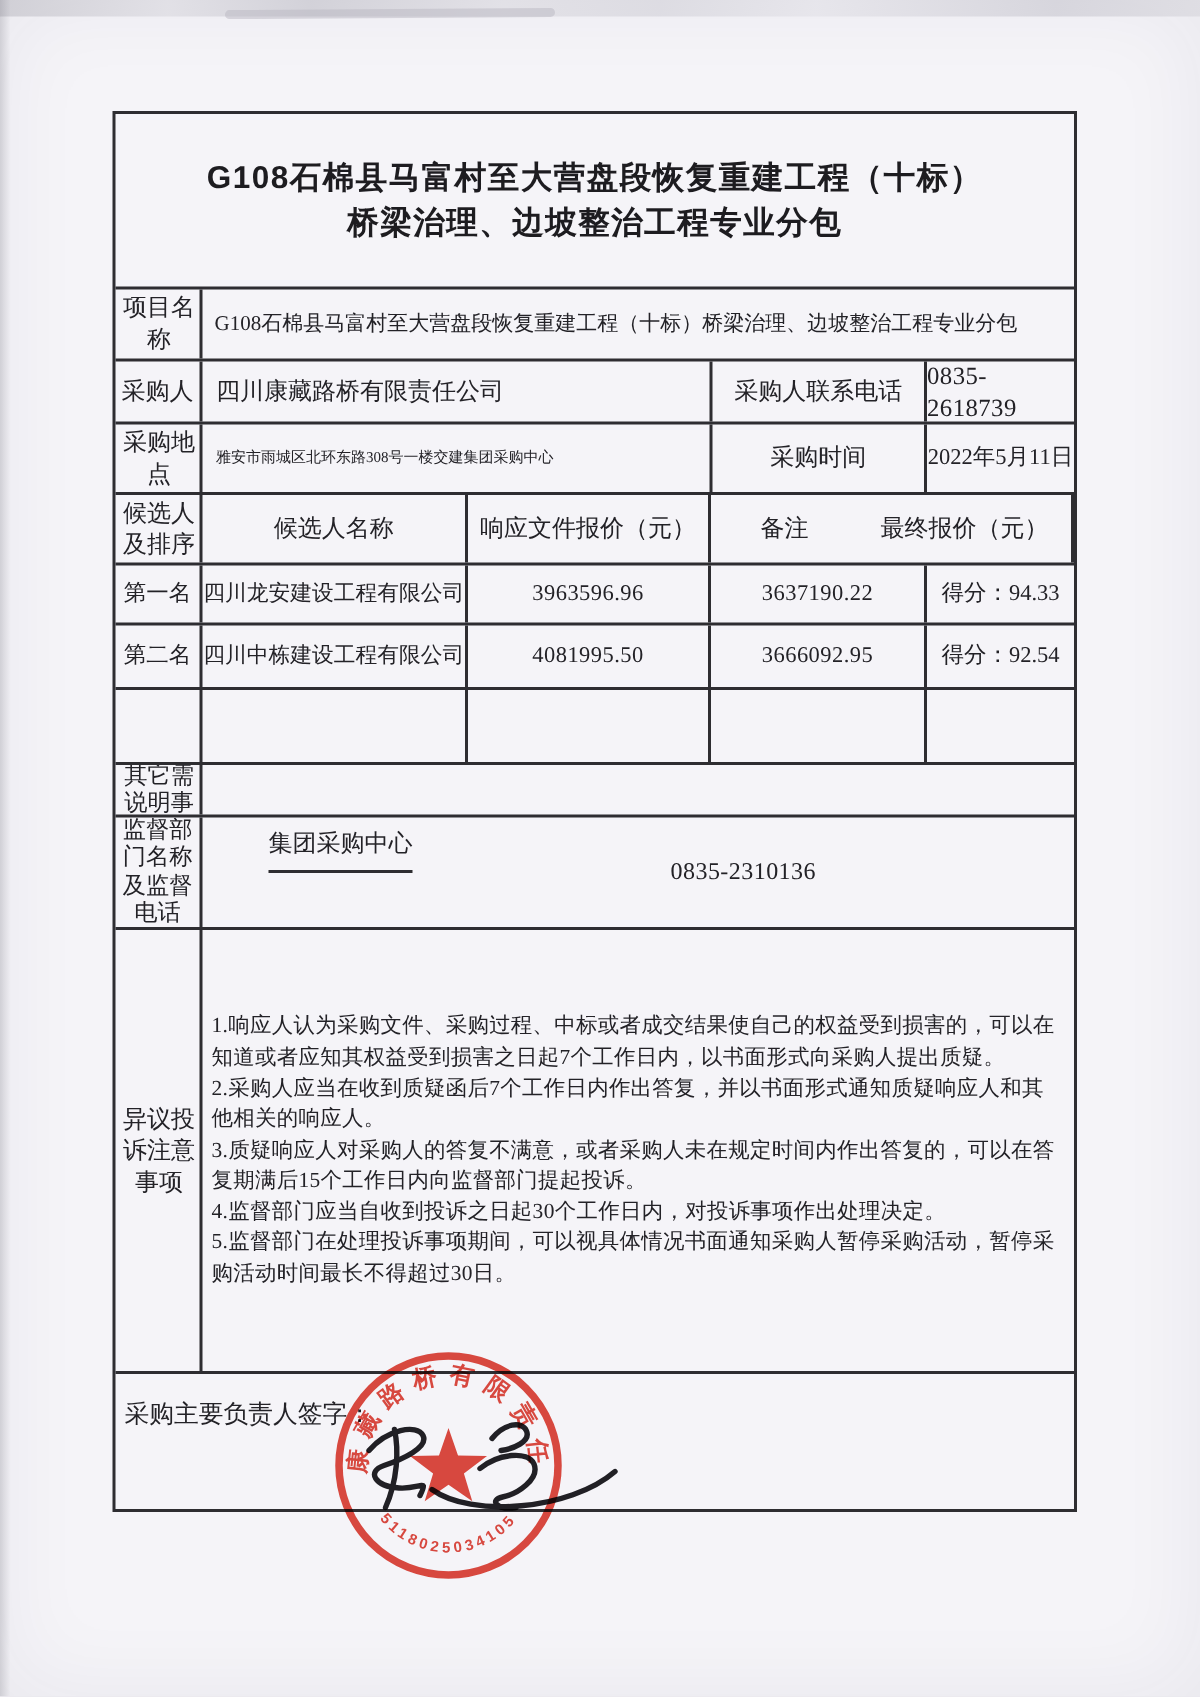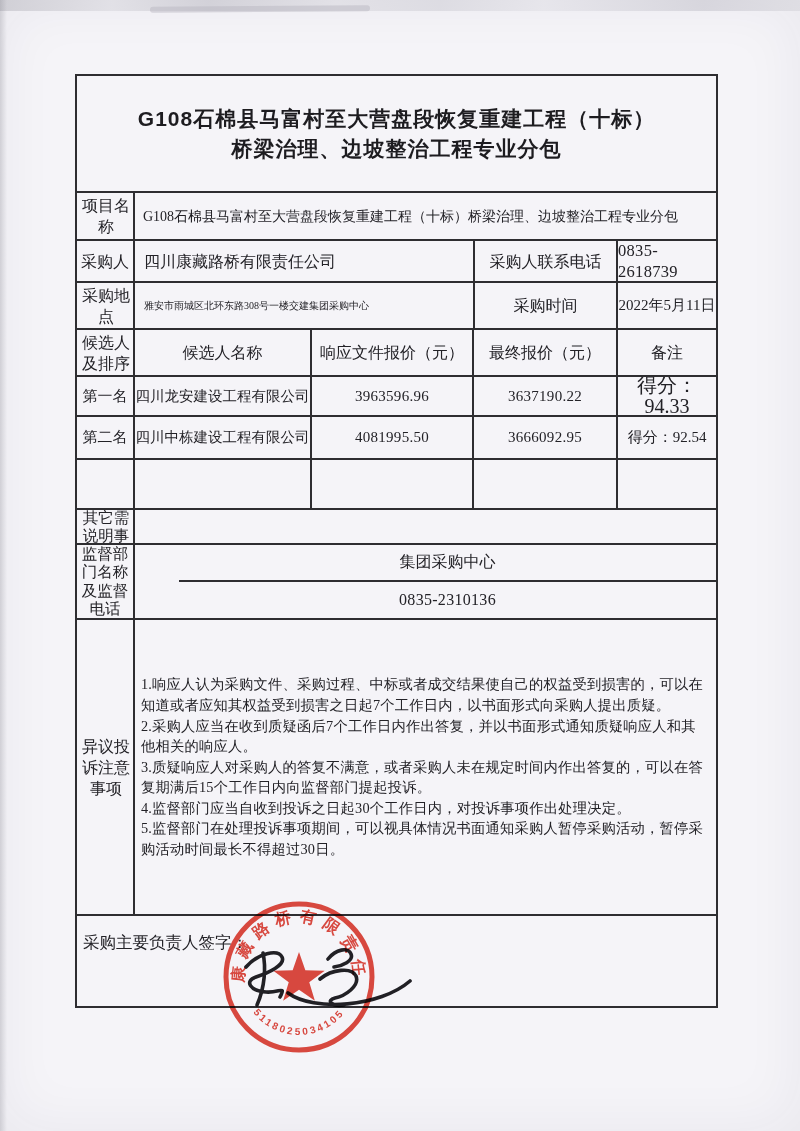--- a/index.html
+++ b/index.html
@@ -48,21 +48,21 @@
   
   .titlecell{
     flex-direction:column;justify-content:center;align-items:center;width:100%;
     font-family:"Liberation Sans","DejaVu Sans",sans-serif;
     font-weight:700;font-size:21px;line-height:29.5px;letter-spacing:1px;
     color:#1d1c20;text-align:center;
   }
   .projval{font-size:14px;padding-left:8px;letter-spacing:0;}
   .locval{font-size:10px;}
   
-  .supright{flex:1;display:flex;flex-direction:column;padding-left:44px;}
+  .supright{flex:1;display:flex;flex-direction:row;padding-left:44px;}
   .supsub{box-sizing:border-box;display:flex;align-items:center;justify-content:center;text-align:center;}
   .supsub.first{border-bottom:2px solid #2e2d31;height:37px;}
   .supsub.secnd{flex:1;}
   
   .objcell{align-items:center;}
   .objtext{
     white-space:pre-wrap;font-size:14.3px;line-height:20.6px;
     padding:4px 8px 4px 6px;letter-spacing:.2px;
   }
   .objlab{align-items:center;}
@@ -107,30 +107,30 @@
       <div class="cell wB1 lft locval">雅安市雨城区北环东路308号一楼交建集团采购中心</div>
       <div class="cell wC1 ctr">采购时间</div>
       <div class="cell wD1 endc ctr" style="font-size:15px">2022年5月11日</div>
     </div>
 
 
     <div class="row" style="height:47px">
       <div class="cell wA lab">候选人及排序</div>
       <div class="cell wB2 ctr">候选人名称</div>
       <div class="cell wC2 ctr">响应文件报价（元）</div>
+      <div class="cell wE2 endc ctr">备注</div>
       <div class="cell wD2 ctr">最终报价（元）</div>
-      <div class="cell wE2 endc ctr">备注</div>
     </div>
 
     <div class="row" style="height:40px">
       <div class="cell wA ctr" style="font-size:15px">第一名</div>
       <div class="cell wB2 ctr" style="font-size:14.5px">四川龙安建设工程有限公司</div>
       <div class="cell wC2 num">3963596.96</div>
       <div class="cell wD2 num">3637190.22</div>
-      <div class="cell wE2 endc ctr" style="font-size:20px">得分：94.33</div>
+      <div class="cell wE2 endc ctr" style="font-size:15px">得分：94.33</div>
     </div>
 
     <div class="row" style="height:43px">
       <div class="cell wA ctr" style="font-size:15px">第二名</div>
       <div class="cell wB2 ctr" style="font-size:14.5px">四川中栋建设工程有限公司</div>
       <div class="cell wC2 num">4081995.50</div>
       <div class="cell wD2 num">3666092.95</div>
       <div class="cell wE2 endc ctr" style="font-size:15px">得分：92.54</div>
     </div>
 

